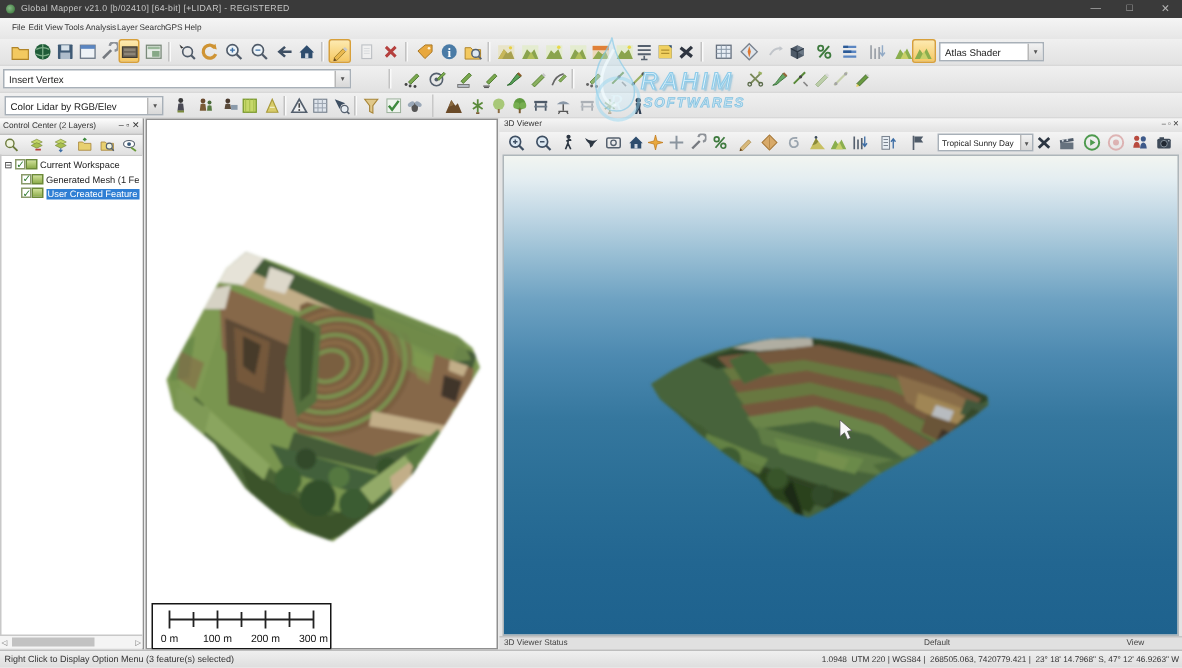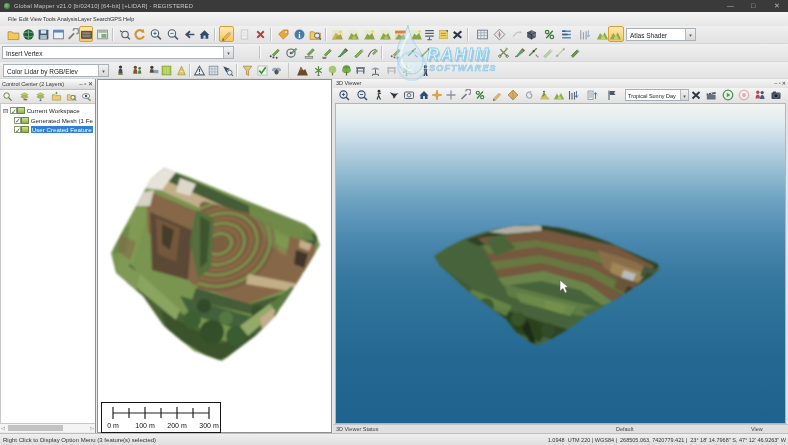--- a/index.html
+++ b/index.html
@@ -32,21 +32,21 @@
 #cc-hscroll .thumb { position:absolute; left:8px; top:1px; width:55px; height:6px; background:#c2c2c2; }
 #map2d { position:absolute; left:97px; top:79px; width:235px; height:354px; background:#fff; border:1px solid #909090; }
 #viewer3d { position:absolute; left:333px; top:79px; width:455px; height:354px; background:#e4e4e4; }
 #v3-head { position:absolute; left:0; top:0; width:455px; height:9px; font-size:5.5px; color:#333; line-height:9px; padding-left:3px; background:linear-gradient(#f5f5f5,#e2e2e2); }
 #v3-tools { position:absolute; left:0; top:9px; width:455px; height:15px; background:linear-gradient(#f4f4f4,#e2e2e2); }
 #v3-view { position:absolute; left:2px; top:24px; width:451px; height:321px; border:1px solid #aeb6ba; background:linear-gradient(180deg,#f2f5f1 0%,#e3edf1 5%,#c2d8e5 12%,#9bc0d5 20%,#6ea2c2 30%,#4c89b0 42%,#35779e 55%,#2a6e96 70%,#226691 85%,#1e628e 100%); }
 #v3-status { position:absolute; left:0; bottom:0; width:455px; height:9px; background:#e0e0e0; border-top:1px solid #c4c4c4; font-size:5.5px; color:#444; line-height:9px; }
 #statusbar { position:absolute; left:0; top:433px; width:788px; height:12px; background:linear-gradient(#efefef,#dedede); border-top:1px solid #bdbdbd; font-size:6px; color:#333; line-height:12px; }
 #scalebar { position:absolute; left:3px; top:322px; width:120px; height:31px; background:#fff; border:1.5px solid #151515; }
 #wm { position:absolute; left:383px; top:24px; width:140px; height:62px; pointer-events:none; z-index:50; }
-#wm .rahim { position:absolute; left:44px; top:22px; font-size:16px; font-weight:bold; font-style:italic; letter-spacing:2.2px; color:#e2f5fe; -webkit-text-stroke:0.8px #8fcbe8; text-shadow:1.5px 1.5px 1px rgba(110,180,215,0.65); }
+#wm .rahim { position:absolute; left:44px; top:22px; font-size:16px; font-weight:normal; font-style:italic; letter-spacing:2.2px; color:#e2f5fe; -webkit-text-stroke:0.8px #8fcbe8; text-shadow:1.5px 1.5px 1px rgba(110,180,215,0.65); }
 #wm .soft { position:absolute; left:46px; top:39px; font-size:9px; font-weight:bold; font-style:italic; letter-spacing:1.2px; color:#c4e4f4; -webkit-text-stroke:0.5px #85c2e0; }
 </style>
 </head>
 <body>
 <svg width="0" height="0" style="position:absolute">
     <defs>
       <symbol id="folder" viewBox="0 0 12 12">
         <path d="M1,3.5 h3.5 l1,1.2 H11 v6 H1 Z" fill="#f3c960" stroke="#b08428" stroke-width="0.7"></path>
       </symbol>
       <symbol id="globe" viewBox="0 0 12 12">

